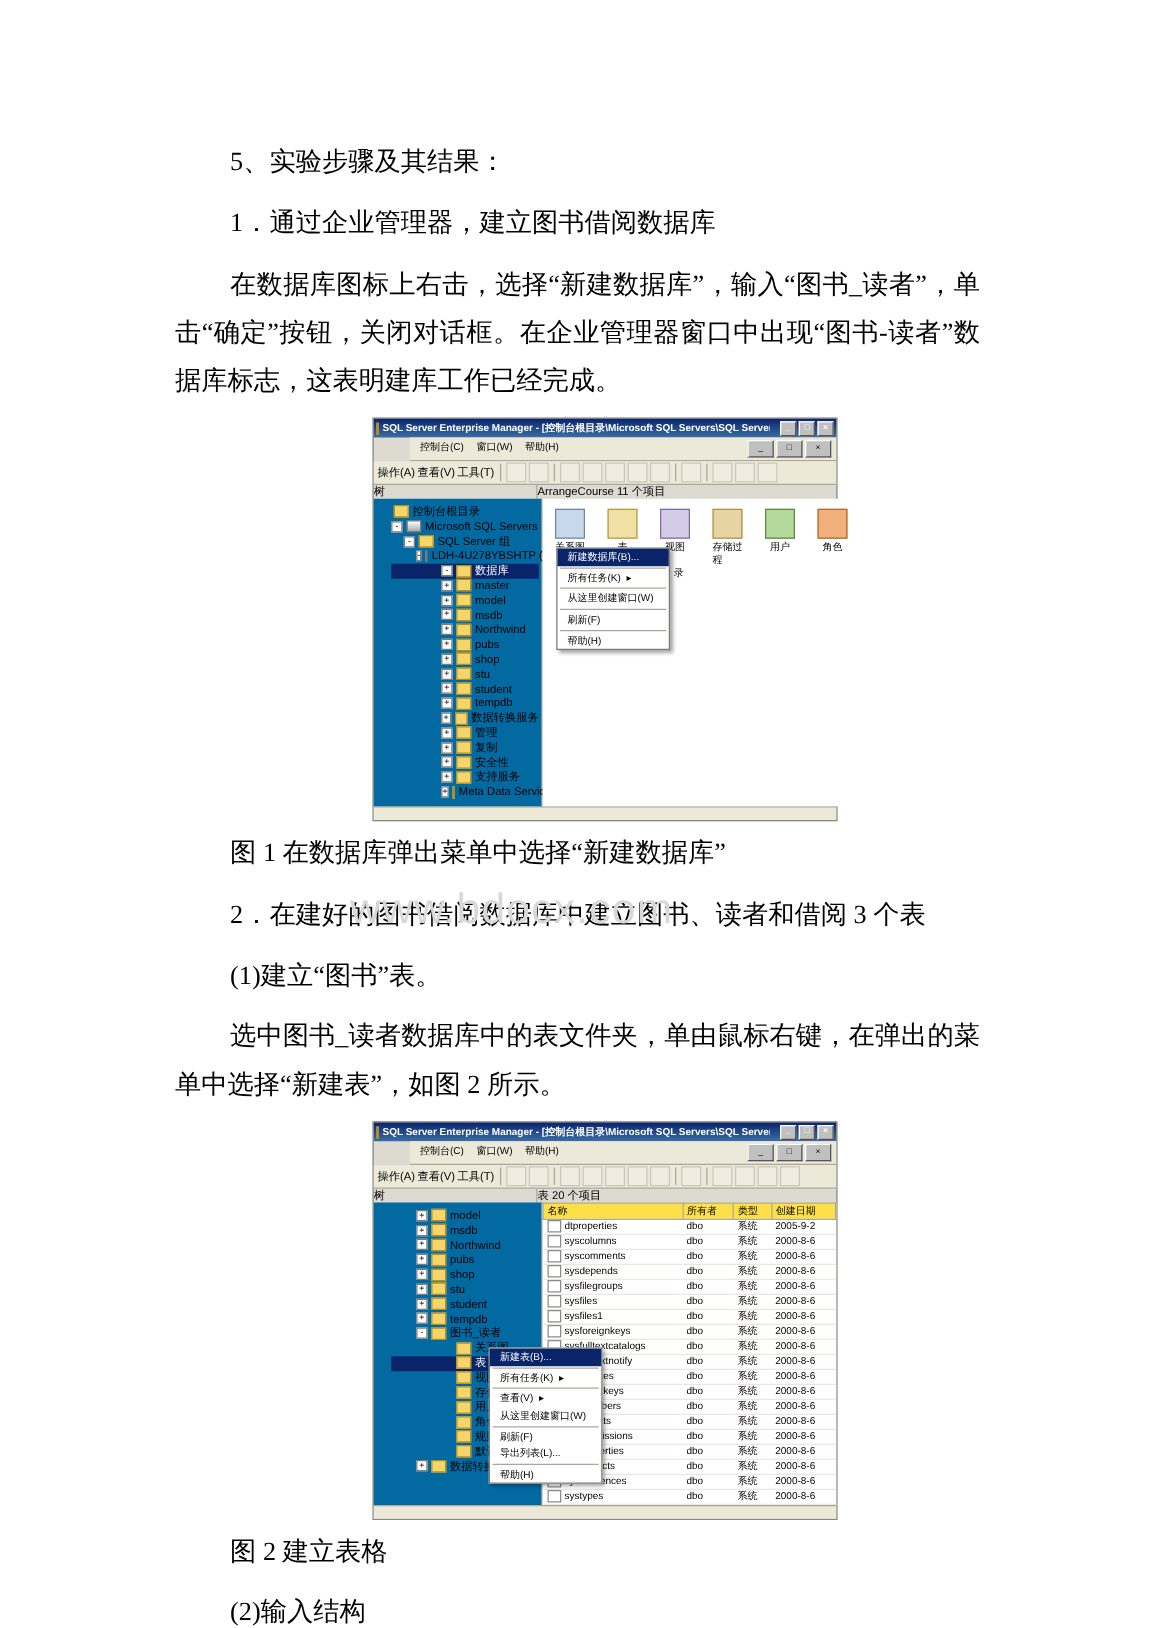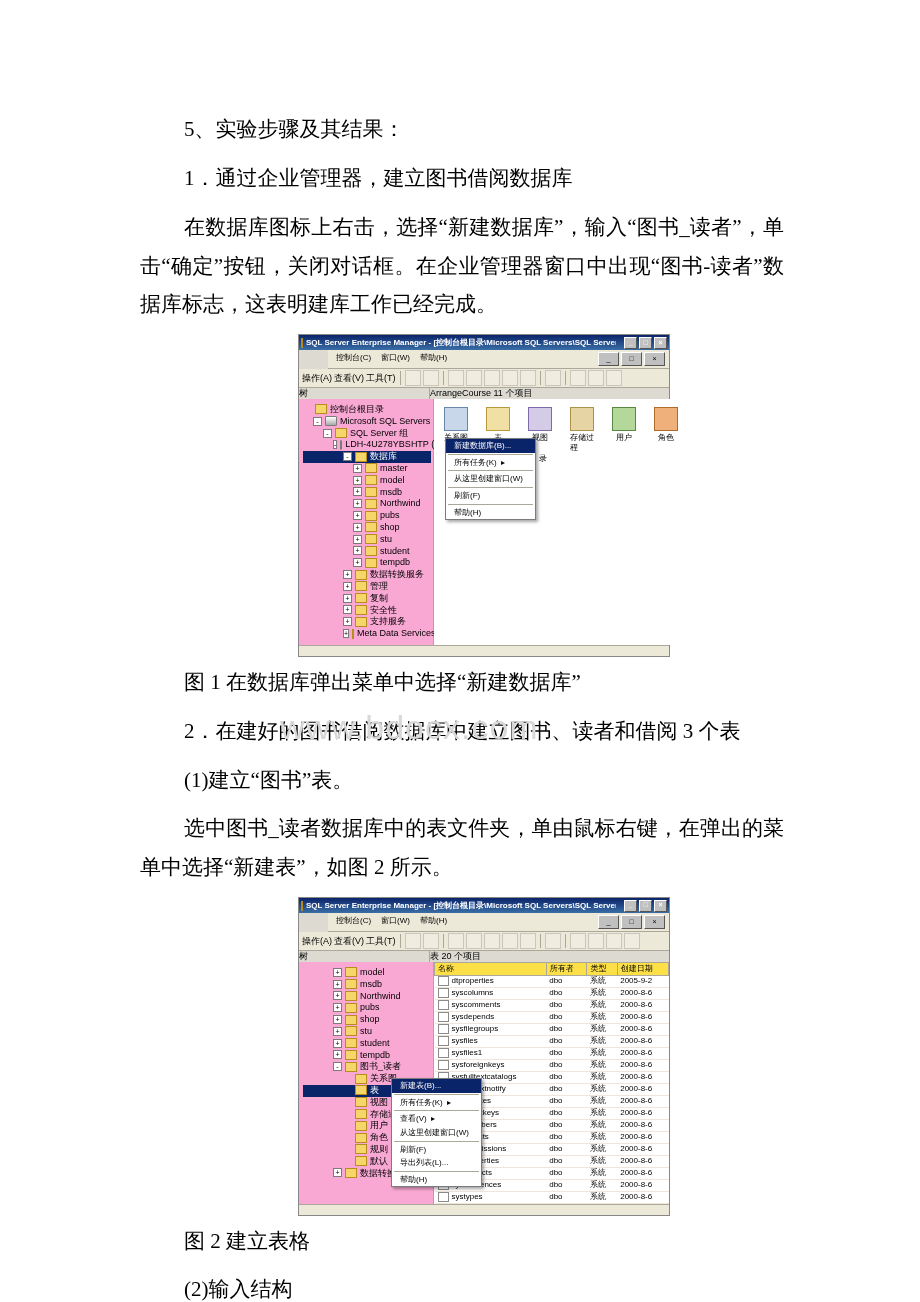--- a/index.html
+++ b/index.html
@@ -39,33 +39,33 @@
   .titlebar .tleft { display:flex; align-items:center; gap:3px; white-space:nowrap; overflow:hidden; text-overflow:ellipsis; max-width: 86%; }
   .titlebar .winicon { width:8px; height:8px; background:#f3c242; border:1px solid #b88a12; }
   .winbtns { display:flex; gap:2px; }
   .winbtns span { width:11px; height:10px; background:#c0c0c0; border:1px solid #fff; border-right-color:#555; border-bottom-color:#555; display:flex; align-items:center; justify-content:center; font-size:7px; }
   .menubar { display:flex; gap:2px; padding:2px 4px; background:#ece9d8; border-bottom:1px solid #aca899; font-size:8px;margin-left:29px;}
   .menubar span { padding:1px 4px; }
   .toolbar { display:flex; align-items:center; gap:2px; padding:1px 3px; background:#ece9d8; border-bottom:1px solid #aca899; }
   .toolbar .tbtn { width:14px; height:14px; border:1px solid #c9c6bd; background:#f0ede0; }
   .toolbar .sep { width:1px; height:14px; background:#aca899; margin:0 2px;}
   .body-area { display:flex; }
-  .tree-pane { width:130px; background:#f9a8d4; border-right:1px solid #aca899; padding:3px 2px; }
+  .tree-pane { width:130px; background:#0369a1; border-right:1px solid #aca899; padding:3px 2px; }
   .tree { padding:2px 0 2px 2px; }
   .tnode { display:flex; align-items:center; gap:3px; padding:0 0 1px 0; white-space:nowrap;}
   .tnode .exp { width:7px; height:7px; border:1px solid #7b7b7b; display:flex; align-items:center; justify-content:center; font-size:7px; line-height:1; color:#000; background:#fff;}
   .tnode .noexp { width:9px; }
   .tnode .ficon { width:10px; height:8px; background:#f6d66a; border:1px solid #b68e1e; }
   .tnode .dbicon { width:10px; height:8px; background:linear-gradient(#fff,#a9a9a9); border:1px solid #7b7b7b; border-radius:1px;}
   .tnode.selected { background:#0a246a; color:#fff; }
   .tnode.l1 { padding-left: 0px; }
   .tnode.l2 { padding-left: 10px; }
   .tnode.l3 { padding-left: 20px; }
   .tnode.l4 { padding-left: 30px; }
-  .tnode.l5 { padding-left: 40px; }
+  .tnode.l5 { padding-left: 40px; margin-left: 10px; }
   .tnode.l6 { padding-left: 50px; }
   .list-pane { flex:1; background:#fff; }
   .icon-row { display:flex; gap:18px; padding:8px 10px;}
   .icon-item { display:flex; flex-direction:column; align-items:center; gap:2px; font-size:8px;}
   .icon-item .ibox { width:22px; height:22px; background:#ffe6a0; border:1px solid #c9a43a; }
   .icon-item.user .ibox { background:#b4d89a; border-color:#5b8840;}
   .icon-item.role .ibox { background:#f0b07b; border-color:#b06b2a;}
   .icon-item.rel .ibox { background:#c8d8ea; border-color:#6a88aa;}
   .icon-item.table .ibox { background:#f0e0a4; border-color:#b89a3a;}
   .icon-item.view .ibox { background:#d4cce6; border-color:#7d6aa6;}

